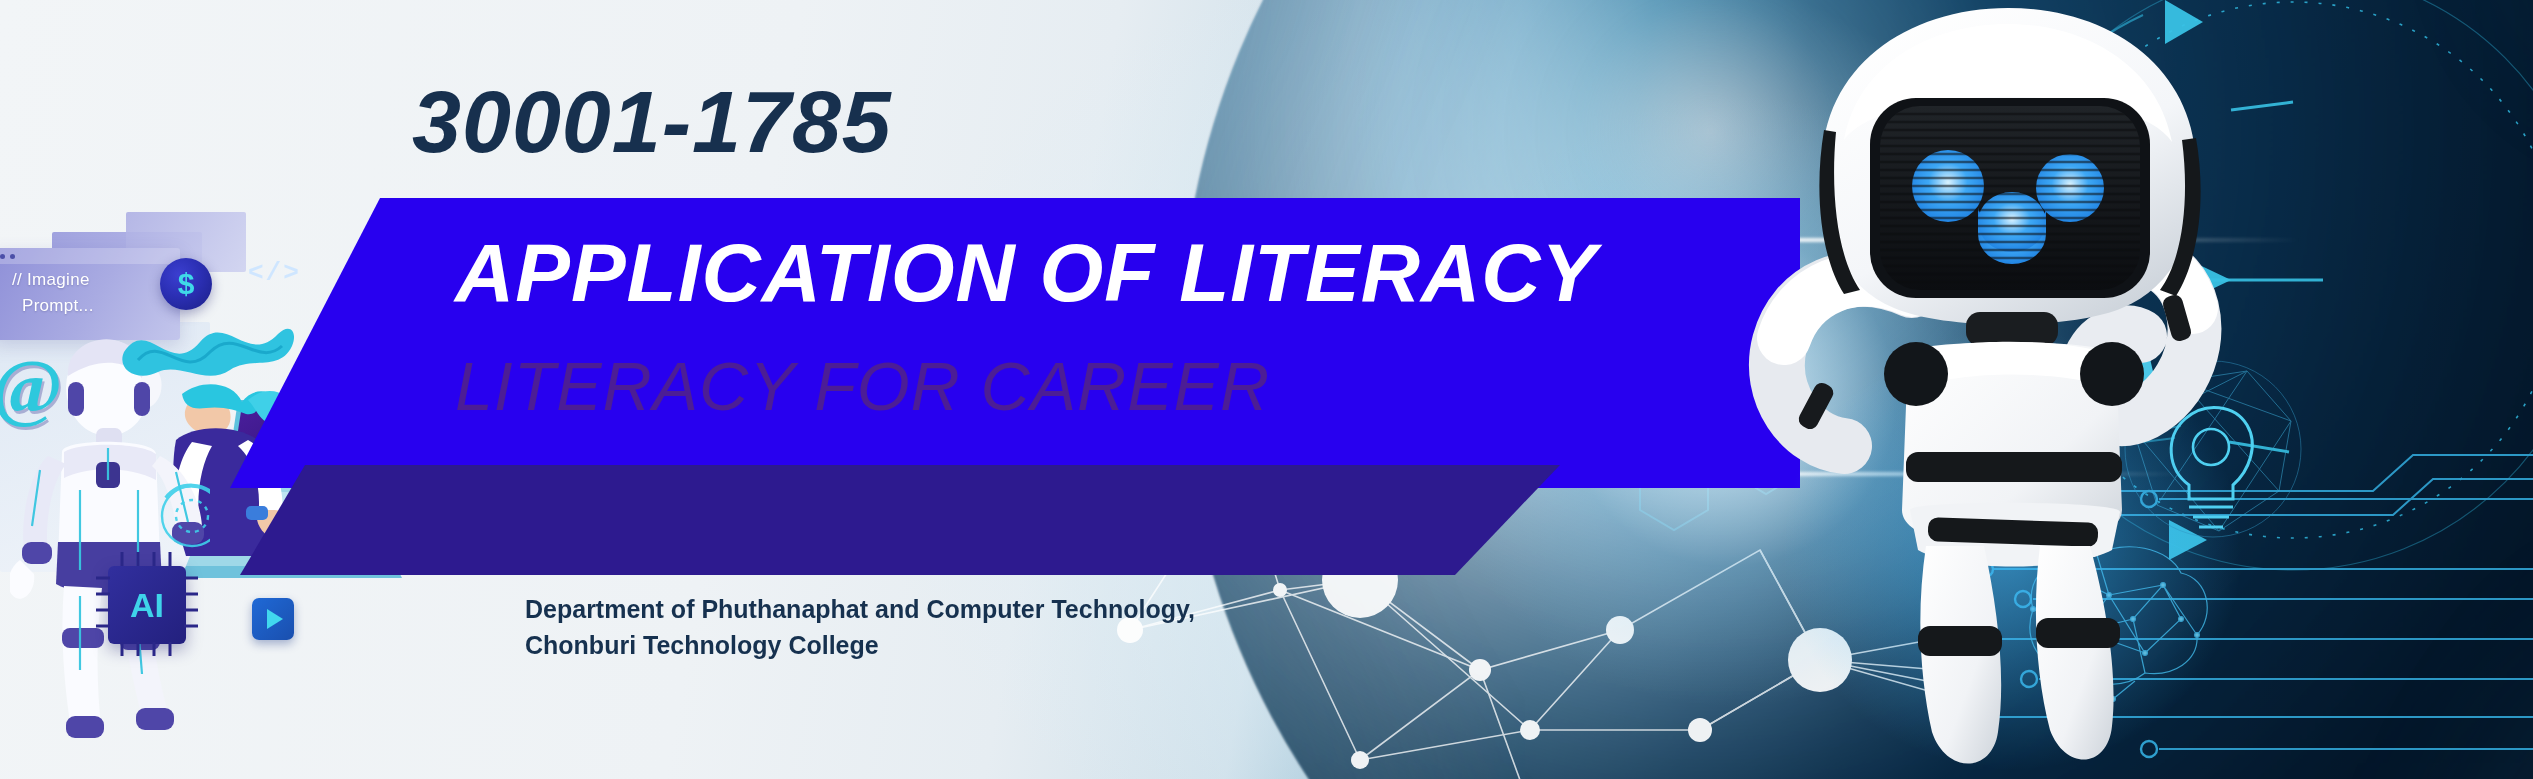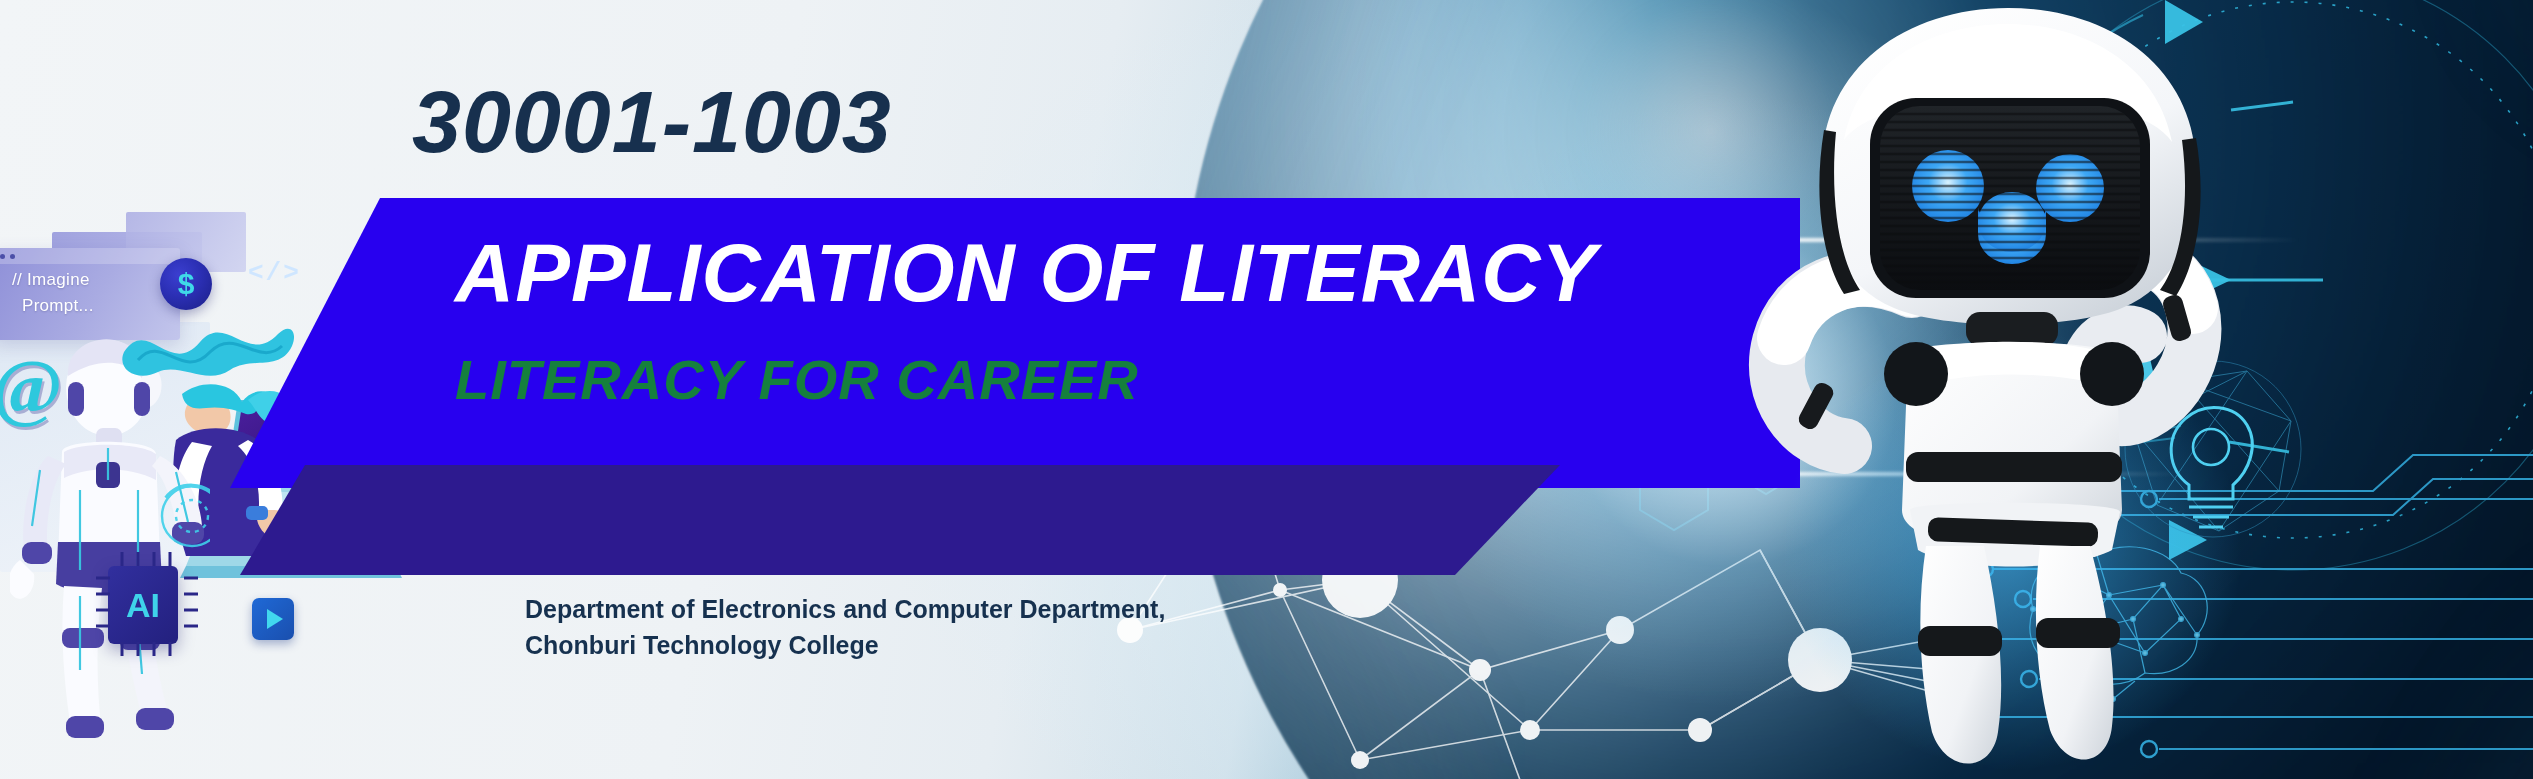--- a/index.html
+++ b/index.html
@@ -114,21 +114,21 @@
     color:#2ec8dd; font-size:76px; font-weight:bold; line-height:1;
     font-family:"Liberation Serif", serif;
     text-shadow:2px 3px 0 rgba(60,60,150,.35);
   }
   .codetag{
     position:absolute; left:248px; top:28px;
     color:#cfe6ff; font-size:26px; font-weight:bold; letter-spacing:2px;
     font-family:"Liberation Mono", monospace;
   }
   .ai-chip{
-    position:absolute; left:108px; top:336px; width:70px;height:78px;
+    position:absolute; left:108px; top:336px; width:78px;height:78px;
     background:linear-gradient(135deg,#312f9e 0%, #23207e 100%);
     border-radius:6px;
     box-shadow:0 6px 16px rgba(30,30,110,.35);
     display:flex;align-items:center;justify-content:center;
   }
   .ai-chip span{color:#3fd3ea;font-weight:bold;font-size:34px;font-family:"Liberation Sans", sans-serif;}
   .play-btn{
     position:absolute; left:252px; top:368px; width:42px;height:42px;border-radius:7px;
     background:linear-gradient(135deg,#1f69d6,#1a4fae);
     box-shadow:0 4px 10px rgba(20,50,130,.35);
@@ -167,22 +167,22 @@
   }
   .title-l1{
     position:absolute; left:455px; top:232px;
     font-size:82px; font-weight:bold; font-style:italic;
     color:#ffffff; letter-spacing:1px; line-height:1;
     font-family:"Liberation Sans", sans-serif;
     white-space:nowrap;
   }
   .title-l2{
     position:absolute; left:455px; top:352px;
-    font-size:56px; font-weight:bold; font-style:italic;
-    color:#15803d; letter-spacing:1px; line-height:1;
+    font-size:68px; font-weight:normal; font-style:italic;
+    color:#4c1d95; letter-spacing:1px; line-height:1;
     font-family:"Liberation Sans", sans-serif;
     white-space:nowrap;
   }
   .instructor{
     position:absolute; left:570px; top:484px;
     font-size:46px; font-weight:bold;
     color:#ffffff; line-height:1;
     font-family:"Liberation Sans", sans-serif;
     white-space:nowrap;
   }
@@ -543,21 +543,21 @@
 
     <path d="M170 520 C170 510 380 510 380 522 L372 560 C330 582 214 582 178 560 Z" fill="#f1f3f6"></path>
     <rect x="188" y="530" width="170" height="24" rx="10" fill="#15181b" transform="rotate(2 273 542)"></rect>
 
     <path d="M186 556 C176 622 180 688 192 742 C206 784 252 784 258 742 C266 688 258 620 244 556 Z" fill="url(#body)"></path>
     <path d="M300 556 C292 618 296 686 310 740 C326 782 368 778 372 736 C378 684 366 614 350 556 Z" fill="url(#body)"></path>
     <rect x="178" y="636" width="84" height="30" rx="12" fill="#15181b"></rect>
     <rect x="296" y="628" width="84" height="30" rx="12" fill="#15181b"></rect>
   </svg>
 
-  <div class="course-code">30001-1003</div>
+  <div class="course-code">30001-1785</div>
   <div class="title-l1">APPLICATION OF LITERACY</div>
   <div class="title-l2">LITERACY FOR CAREER</div>
   <div class="dept">
-    <div>Department of Electronics and Computer Department,</div>
+    <div>Department of Phuthanaphat and Computer Technology,</div>
     <div>Chonburi Technology College</div>
   </div>
 
 </div>
 
 </body></html>

